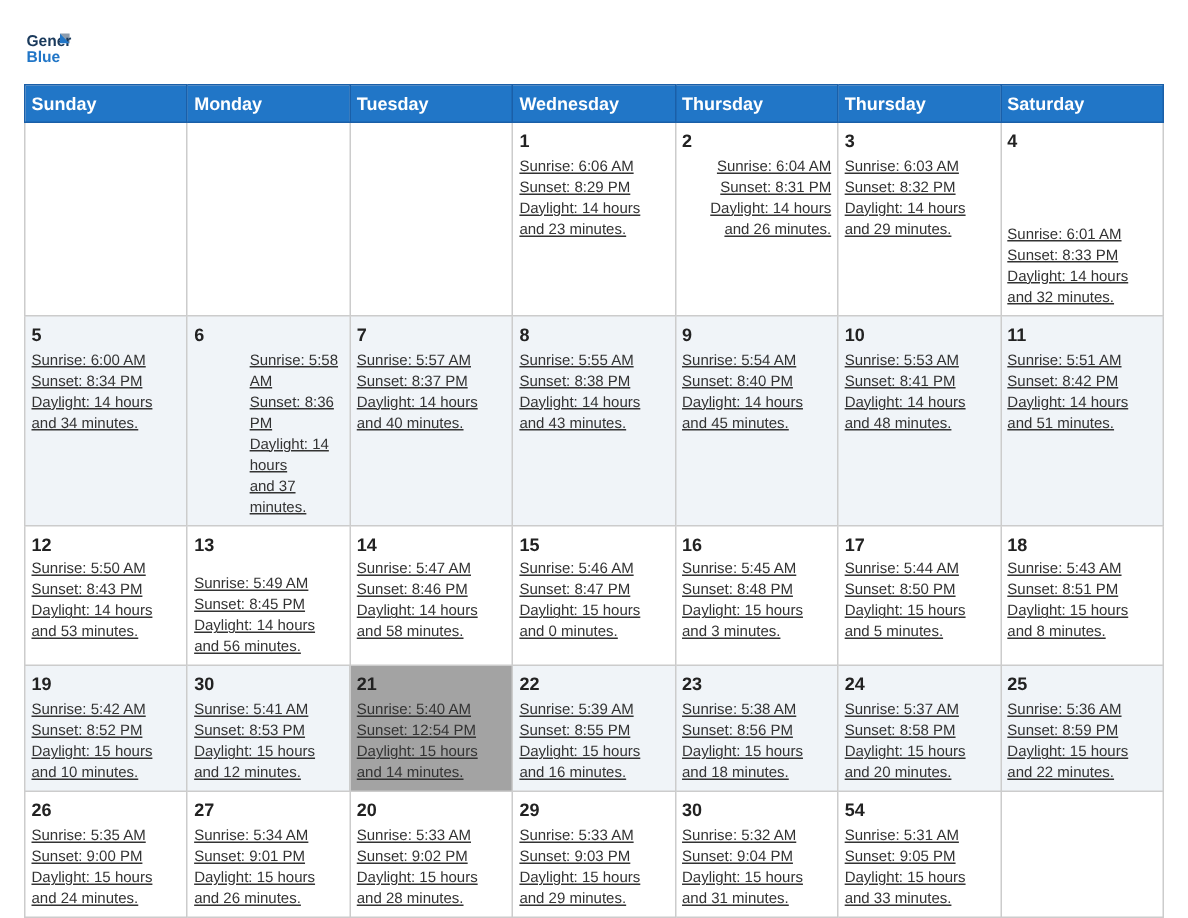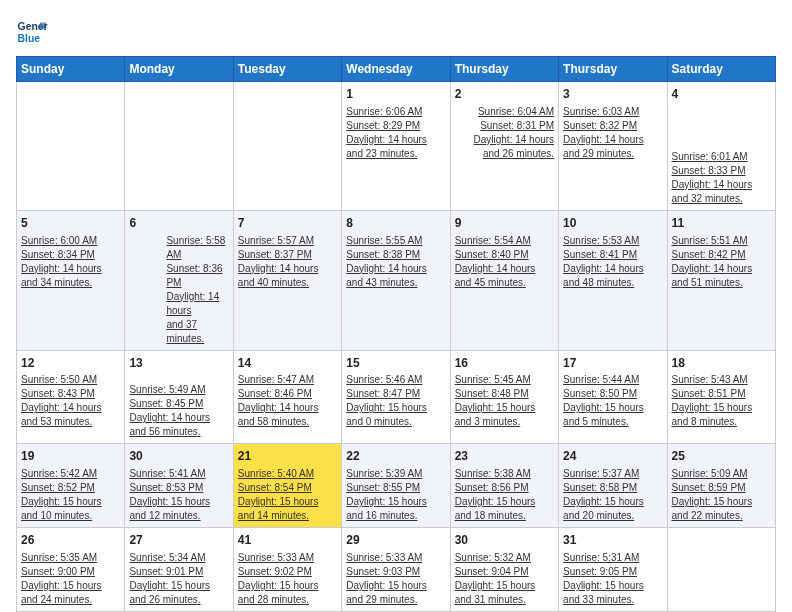--- a/index.html
+++ b/index.html
@@ -256,24 +256,24 @@
 Daylight: 15 hours
 and 10 minutes.</div>
         </td>
         <td style="background: rgb(240, 244, 248);">
           <span class="day-number">30</span>
           <div class="day-info" style="white-space: pre-line;">Sunrise: 5:41 AM
 Sunset: 8:53 PM
 Daylight: 15 hours
 and 12 minutes.</div>
         </td>
-        <td style="background: #fde047;">
+        <td style="background: #a3a3a3;">
           <span class="day-number">21</span>
           <div class="day-info" style="white-space: pre-line;">Sunrise: 5:40 AM
-Sunset: 8:54 PM
+Sunset: 12:54 PM
 Daylight: 15 hours
 and 14 minutes.</div>
         </td>
         <td style="background: rgb(240, 244, 248);">
           <span class="day-number">22</span>
           <div class="day-info" style="white-space: pre-line;">Sunrise: 5:39 AM
 Sunset: 8:55 PM
 Daylight: 15 hours
 and 16 minutes.</div>
         </td>
@@ -286,21 +286,21 @@
         </td>
         <td style="background: rgb(240, 244, 248);">
           <span class="day-number">24</span>
           <div class="day-info" style="white-space: pre-line;">Sunrise: 5:37 AM
 Sunset: 8:58 PM
 Daylight: 15 hours
 and 20 minutes.</div>
         </td>
         <td style="background: rgb(240, 244, 248);">
           <span class="day-number">25</span>
-          <div class="day-info" style="white-space: pre-line;">Sunrise: 5:09 AM
+          <div class="day-info" style="white-space: pre-line;">Sunrise: 5:36 AM
 Sunset: 8:59 PM
 Daylight: 15 hours
 and 22 minutes.</div>
         </td>
       </tr>
       <tr>
         <td>
           <span class="day-number">26</span>
           <div class="day-info" style="white-space: pre-line;">Sunrise: 5:35 AM
 Sunset: 9:00 PM
@@ -308,42 +308,42 @@
 and 24 minutes.</div>
         </td>
         <td>
           <span class="day-number">27</span>
           <div class="day-info" style="white-space: pre-line;">Sunrise: 5:34 AM
 Sunset: 9:01 PM
 Daylight: 15 hours
 and 26 minutes.</div>
         </td>
         <td>
-          <span class="day-number">41</span>
+          <span class="day-number">20</span>
           <div class="day-info" style="white-space: pre-line;">Sunrise: 5:33 AM
 Sunset: 9:02 PM
 Daylight: 15 hours
 and 28 minutes.</div>
         </td>
         <td>
           <span class="day-number">29</span>
           <div class="day-info" style="white-space: pre-line;">Sunrise: 5:33 AM
 Sunset: 9:03 PM
 Daylight: 15 hours
 and 29 minutes.</div>
         </td>
         <td>
           <span class="day-number">30</span>
           <div class="day-info" style="white-space: pre-line;">Sunrise: 5:32 AM
 Sunset: 9:04 PM
 Daylight: 15 hours
 and 31 minutes.</div>
         </td>
         <td>
-          <span class="day-number">31</span>
+          <span class="day-number">54</span>
           <div class="day-info" style="white-space: pre-line;">Sunrise: 5:31 AM
 Sunset: 9:05 PM
 Daylight: 15 hours
 and 33 minutes.</div>
         </td>
         <td class="empty-cell"></td>
       </tr>
     </tbody>
 </table>
 

